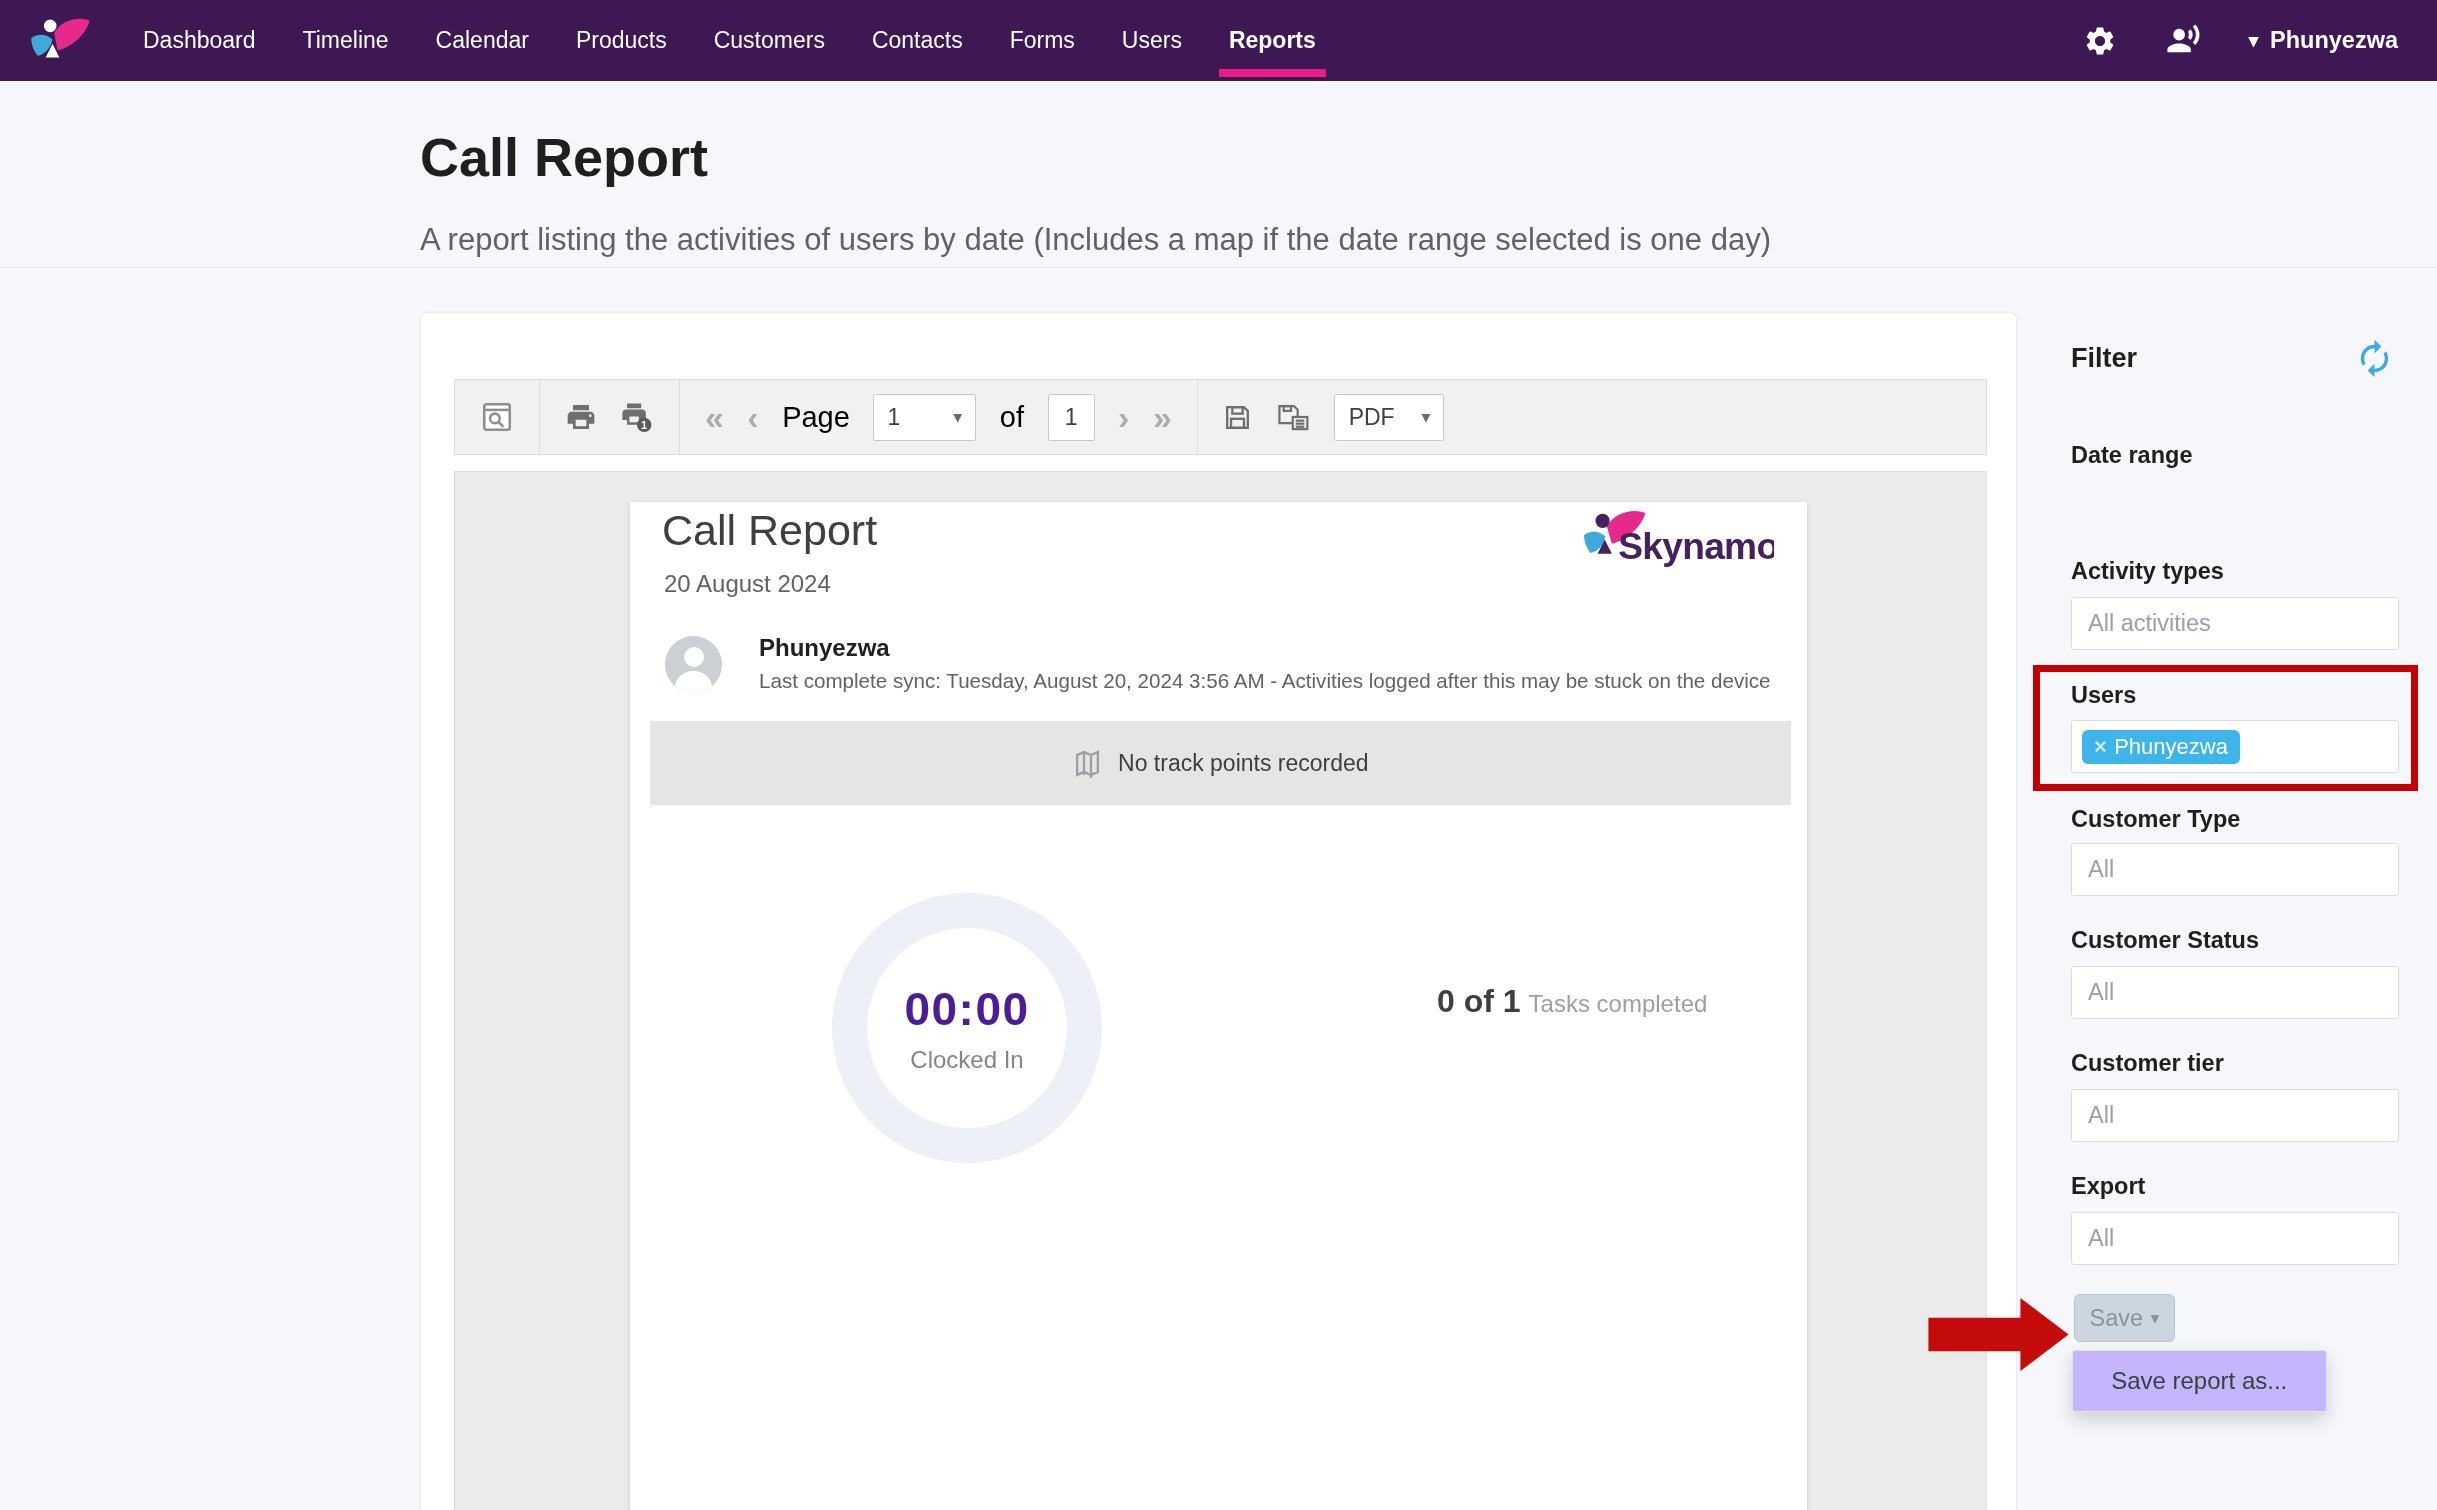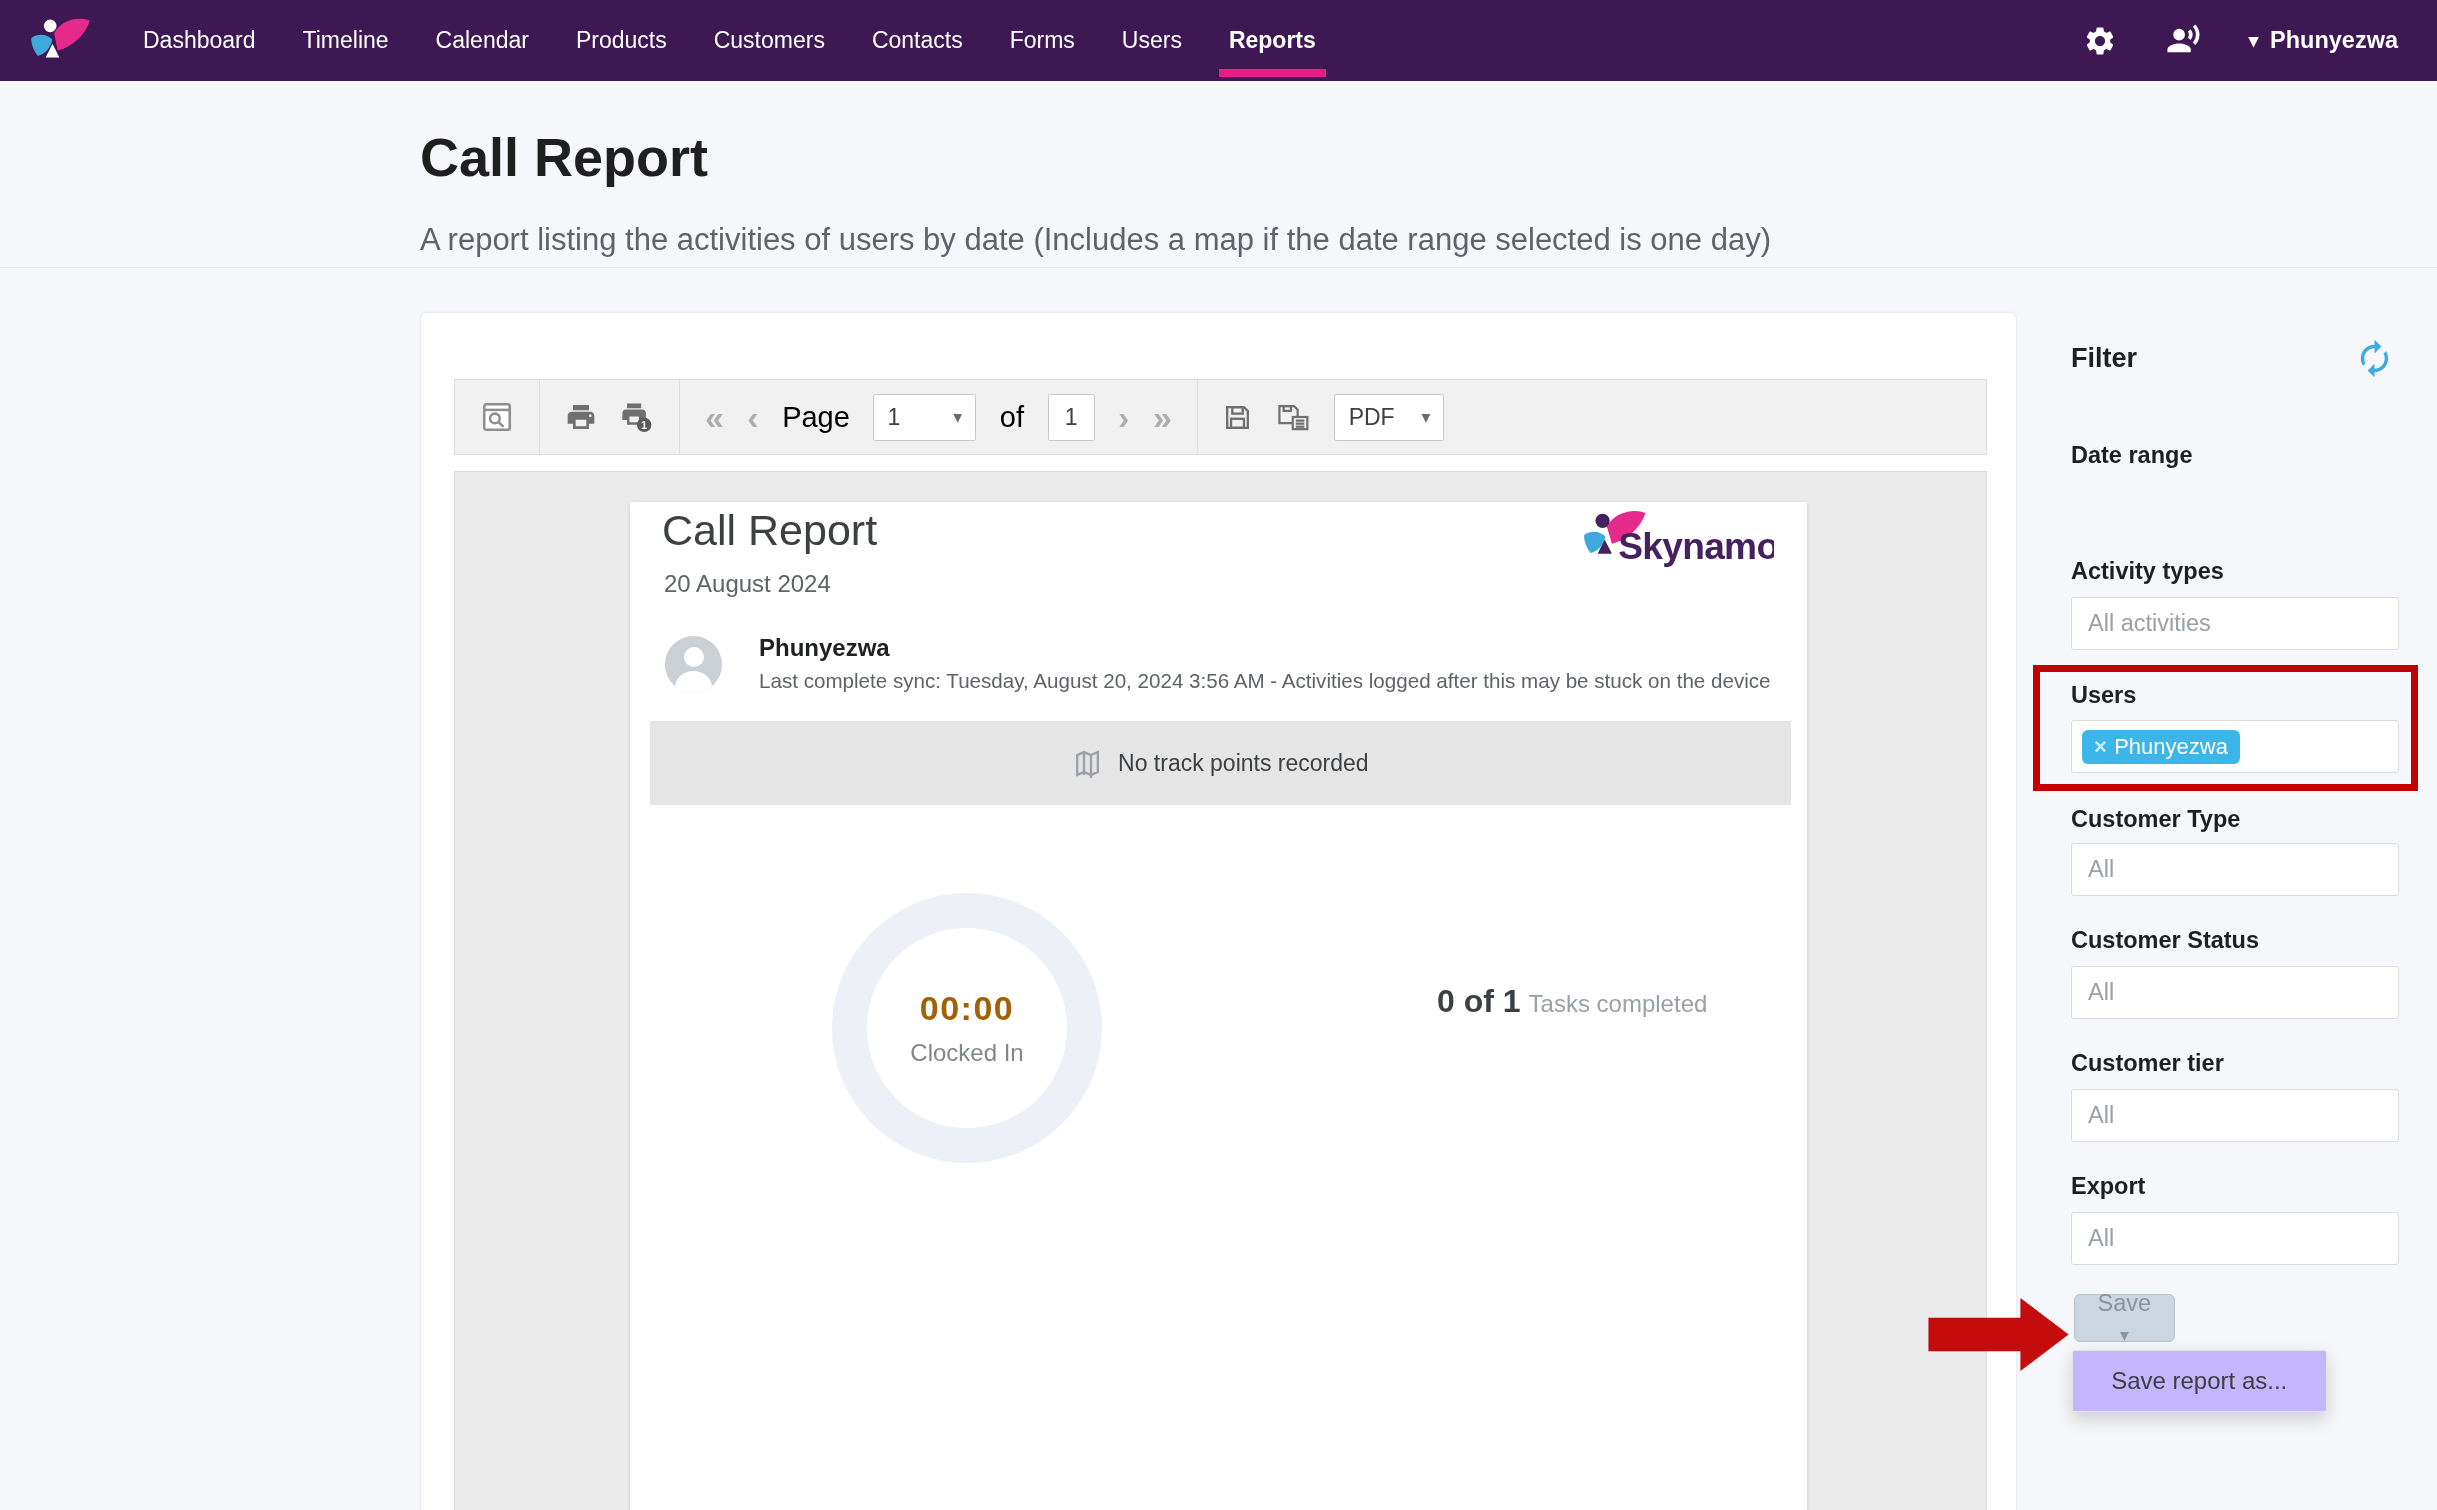--- a/index.html
+++ b/index.html
@@ -79,21 +79,21 @@
   .rp-sync { position:absolute; left:129px; top:167px; font-size:20.6px; color:#5f6368; }
   .rp-trackbar {
     position:absolute; left:20px; top:219px; width:1141px; height:84px; background:#e5e5e5;
     display:flex; align-items:center; justify-content:center; gap:14.7px;
   }
   .rp-trackbar-text { font-size:23px; color:#3c4043; }
   .rp-gauge {
     position:absolute; left:202px; top:391px; width:270px; height:270px; border-radius:50%;
     border:35px solid #edf0f7; display:flex; flex-direction:column; align-items:center; justify-content:center; gap:10.3px;
   }
-  .rp-gauge-value { font-size:34px; font-weight:bold; color:#a16207; letter-spacing:1.5px; }
+  .rp-gauge-value { font-size:46px; font-weight:bold; color:#4c1d95; letter-spacing:1.5px; }
   .rp-gauge-label { font-size:24px; color:#80868b; }
   .rp-tasks { position:absolute; left:807px; top:481px; display:flex; align-items:baseline; gap:8px; }
   .rp-tasks-value { font-size:32px; font-weight:bold; color:#3c4043; }
   .rp-tasks-label { font-size:24px; color:#9aa0a6; }
   
   .filter-panel { position:absolute; left:2071px; top:338px; width:328px; height:1079px; }
   .fp-header { position:absolute; left:0; top:0; width:328px; display:flex; align-items:center; justify-content:space-between; padding-right:4.4px; }
   .fp-title { font-size:27px; font-weight:bold; color:#1f1f1f; }
   .fp-label { position:absolute; left:0; font-size:23.5px; font-weight:bold; color:#1f1f1f; }
   .fp-input {
@@ -104,21 +104,21 @@
   .fp-input.placeholder { color:#9aa0a6; }
   .chip {
     display:inline-flex; align-items:center; height:34px; background:#3db5e8; border-radius:5.9px;
     padding:0 11.7px; color:#fff; font-size:22px; gap:7.3px; cursor:pointer;
   }
   .chip-x { color:#c8e9f8; font-weight:bold; font-size:22px; cursor:pointer; }
   .save-btn {
     position:absolute; left:2.9px; top:956px; width:101px; height:48px;
     background:#ccd6e0; border:0.7px solid #b9c4cf; border-radius:5.9px;
     display:flex; align-items:center; justify-content:center; gap:7.3px;
-    font-size:23.5px; color:#8b939d; cursor:pointer;flex-direction:column;
+    font-size:23.5px; color:#8b939d; cursor:pointer;
   }
   .save-caret { font-size:17.6px; color:#8b939d; }
   .save-menu {
     position:absolute; left:0.7px; top:1012px; width:255px; height:62px; background:#c4b5fd;
     border:0.7px solid #e4e4e6; border-radius:2.9px; box-shadow:0 7.3px 17.6px rgba(0,0,0,.16);
     display:flex; align-items:center; justify-content:center; font-size:24px; color:#3c4043; cursor:pointer;
   }
   
   .anno-box { position:absolute; left:2033px; top:665px; width:385px; height:126px;
     border:7.3px solid #c40000; pointer-events:none; }

